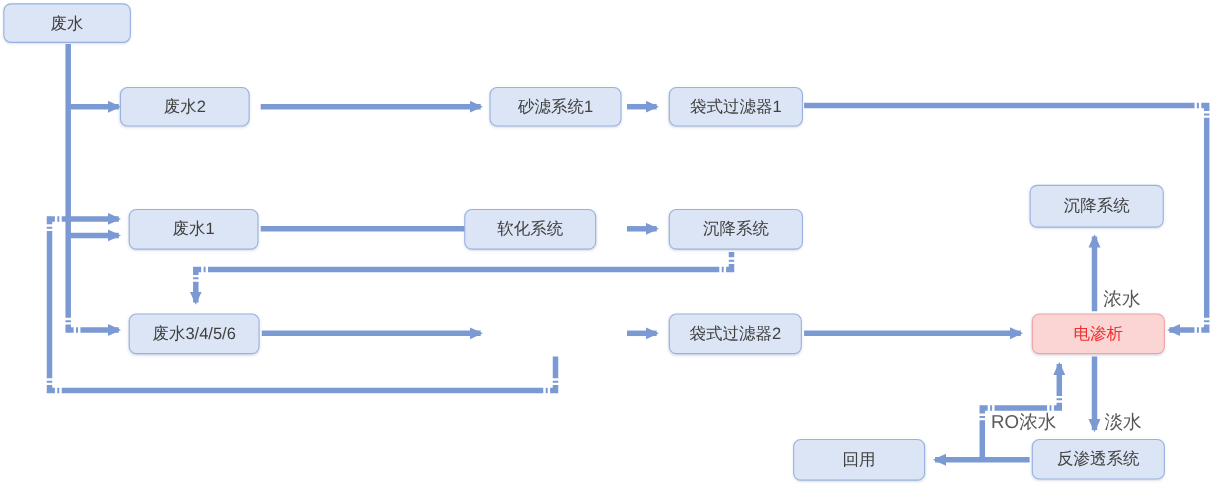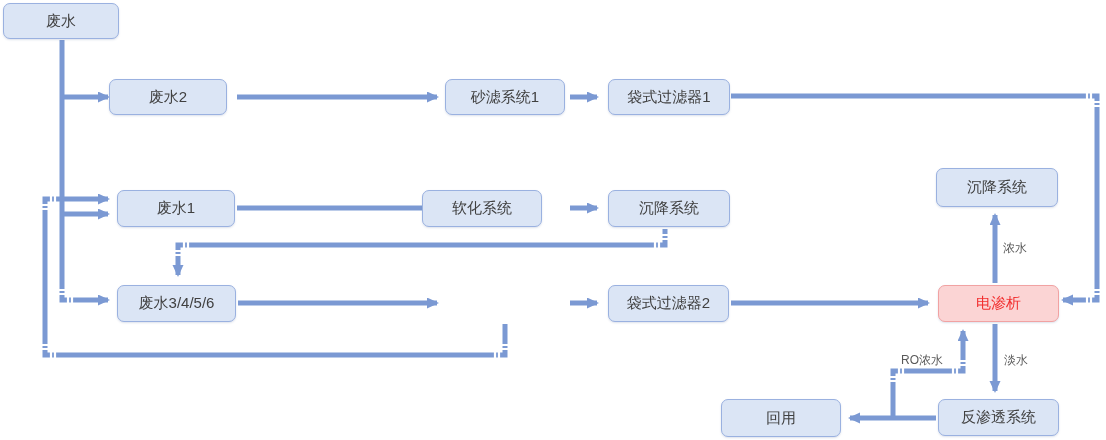--- a/index.html
+++ b/index.html
@@ -30,22 +30,23 @@
     box-shadow:0 1px 2px rgba(120,140,180,0.25);
     cursor:default;
   }
   .node.alert{
     background:var(--alert-fill);
     border-color:var(--alert-border);
     color:var(--alert-text);
   }
   .edge-label{
     position:absolute;
-    font-size:12px;color:var(--edge-label-color);
+    font-size:17px;color:var(--edge-label-color);
     white-space:nowrap;
+    margin-top:20px;
   }
 </style>
 </head>
 <body>
 
 <div class="canvas">
 
   <svg class="connectors" width="1106" height="440" viewBox="0 0 1106 440" xmlns="http://www.w3.org/2000/svg">
     <defs>
       <marker id="ah" markerWidth="14" markerHeight="12" refX="10" refY="5.5" orient="auto" markerUnits="userSpaceOnUse">

